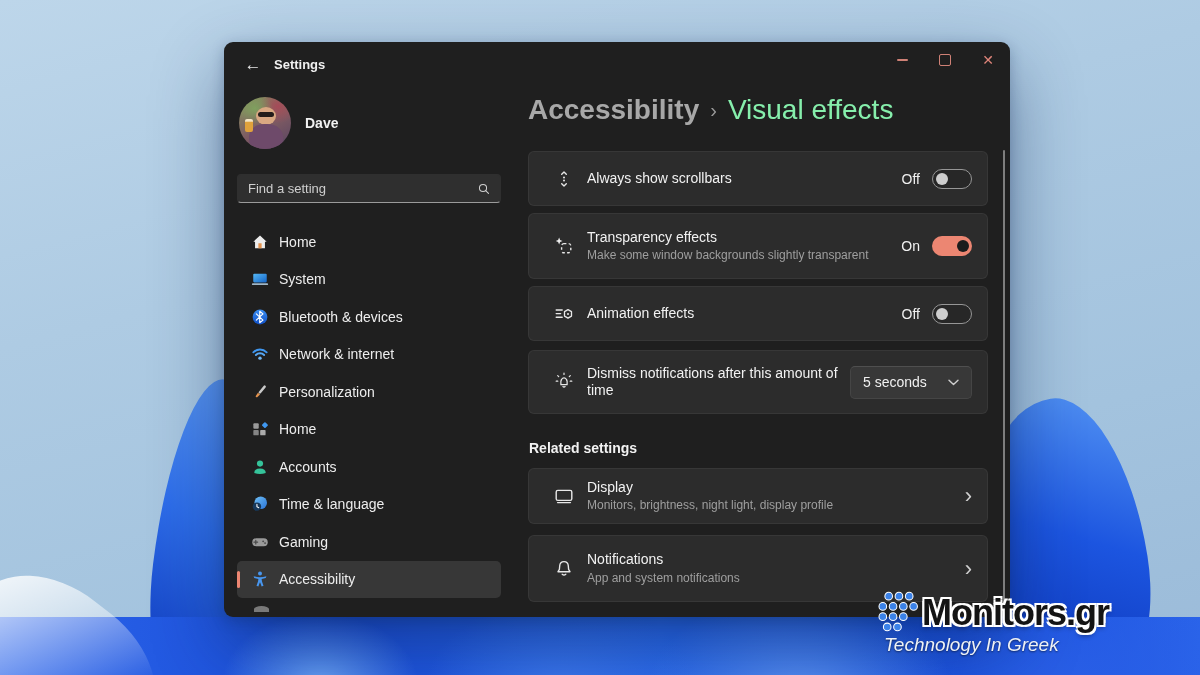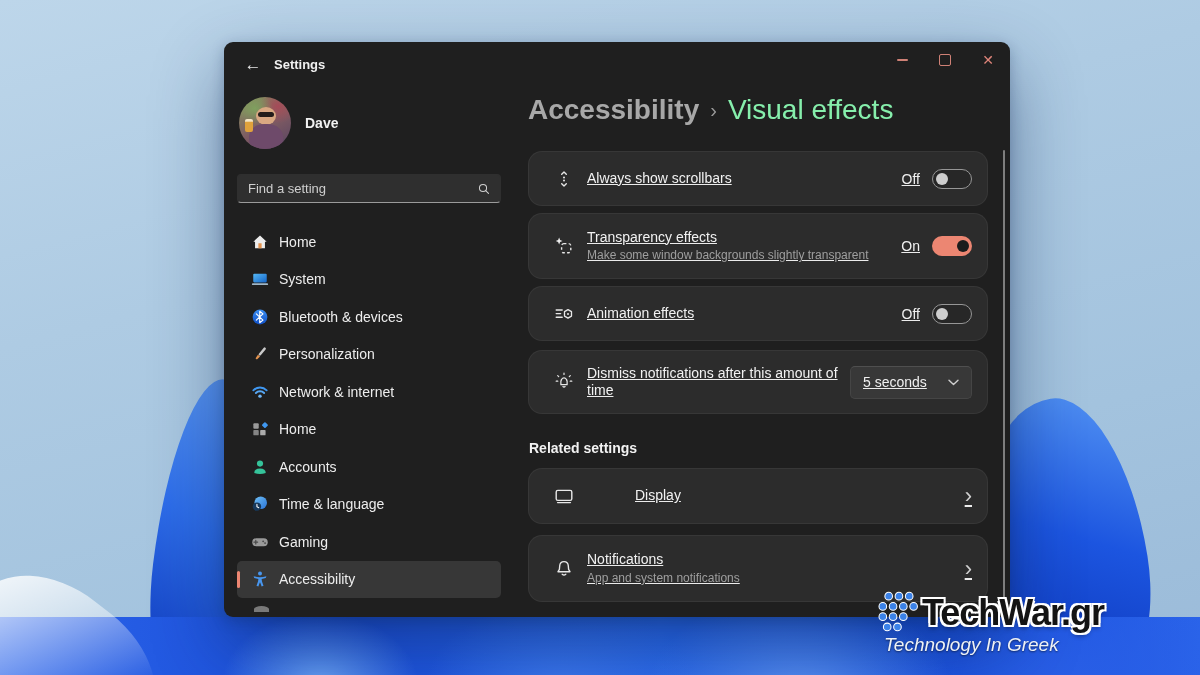--- a/index.html
+++ b/index.html
@@ -76,22 +76,22 @@
     background:#8a8a8a;opacity:.85;}
 
   
   .main{position:absolute;left:304px;top:0;width:460px;}
   .crumbs{position:absolute;left:0;top:52px;display:flex;align-items:baseline;gap:11px;white-space:nowrap;}
   .crumb-parent{font-size:28px;font-weight:700;color:#a8a8a8;}
   .crumb-sep{font-size:20px;color:#9a9a9a;position:relative;top:-2px;}
   .crumb-current{font-size:28px;font-weight:400;color:#86efac;}
 
   .cards{position:absolute;left:0;top:109px;width:460px;}
-  .card{background:#2c2c2c;border:1px solid rgba(255,255,255,.055);border-radius:14px;
-    box-sizing:border-box;display:flex;align-items:center;padding:0 15px 0 24px;text-decoration:underline;}
+  .card{background:#2c2c2c;border:1px solid rgba(255,255,255,.055);border-radius:6px;
+    box-sizing:border-box;display:flex;align-items:center;padding:0 15px 0 24px;}
   .card .cicon{width:22px;height:22px;margin-right:12px;flex:none;display:flex;align-items:center;justify-content:center;}
   .card .ctext{flex:1;min-width:0;padding-right:10px;}
   .card .ctitle{font-size:14px;color:#f2f2f2;line-height:1.25;}
   .card .csub{font-size:12px;color:#9f9f9f;margin-top:2px;line-height:1.25;}
   .state-label{font-size:14px;color:#f0f0f0;margin-right:12px;}
   .toggle{width:40px;height:20px;border-radius:10px;box-sizing:border-box;position:relative;flex:none;}
   .toggle.off{border:1px solid #969696;background:#272727;}
   .toggle.off .knob{position:absolute;left:3px;top:3px;width:12px;height:12px;border-radius:50%;background:#cecece;}
   .toggle.on{background:#ec8672;}
   .toggle.on .knob{position:absolute;right:3px;top:4px;width:12px;height:12px;border-radius:50%;background:#1c1c1c;}
@@ -201,37 +201,37 @@
               </defs>
               <circle cx="10" cy="10" r="8.2" fill="url(#gbt)"></circle>
               <path d="M9.7 10 V3.6 L13.3 6.6 L5.9 13.4 M9.7 10 V16.4 L13.3 13.4 L5.9 6.6" stroke="#fff" stroke-width="1.25" fill="none" stroke-linejoin="round" stroke-linecap="round"></path>
             </svg>
         </span>
         <span class="nlabel">Bluetooth &amp; devices</span>
       </div>
       <div class="nav-item">
         <span class="nicon">
           <svg width="18" height="18" viewBox="0 0 20 20">
+              <path d="M2.6 8.1 a10.4 10.4 0 0 1 14.8 0" stroke="#3f97f0" stroke-width="2.1" fill="none" stroke-linecap="round"></path>
+              <path d="M5.4 11.1 a6.4 6.4 0 0 1 9.2 0" stroke="#57a8f5" stroke-width="2.1" fill="none" stroke-linecap="round"></path>
+              <circle cx="10" cy="14.6" r="1.9" fill="#6fb6f7"></circle>
+            </svg>
+        </span>
+        <span class="nlabel">Network &amp; internet</span>
+      </div>
+      <div class="nav-item">
+        <span class="nicon">
+          <svg width="18" height="18" viewBox="0 0 20 20">
               <g transform="rotate(40 10 10)">
                 <rect x="8.8" y="0.8" width="2.7" height="11" rx="1.3" fill="#c9c9c9"></rect>
                 <path d="M8.7 12 h3.1 l-0.5 4.4 q-1.05 1.7 -2.1 0 z" fill="#e2924e"></path>
               </g>
             </svg>
         </span>
         <span class="nlabel">Personalization</span>
-      </div>
-      <div class="nav-item">
-        <span class="nicon">
-          <svg width="18" height="18" viewBox="0 0 20 20">
-              <path d="M2.6 8.1 a10.4 10.4 0 0 1 14.8 0" stroke="#3f97f0" stroke-width="2.1" fill="none" stroke-linecap="round"></path>
-              <path d="M5.4 11.1 a6.4 6.4 0 0 1 9.2 0" stroke="#57a8f5" stroke-width="2.1" fill="none" stroke-linecap="round"></path>
-              <circle cx="10" cy="14.6" r="1.9" fill="#6fb6f7"></circle>
-            </svg>
-        </span>
-        <span class="nlabel">Network &amp; internet</span>
       </div>
       <div class="nav-item">
         <span class="nicon">
           <svg width="18" height="18" viewBox="0 0 20 20">
               <rect x="2.6" y="3.6" width="6" height="6" rx="1" fill="#9a9a9a"></rect>
               <rect x="2.6" y="11" width="6" height="6" rx="1" fill="#848484"></rect>
               <rect x="10.2" y="11" width="6" height="6" rx="1" fill="#ababab"></rect>
               <rect x="12.9" y="3.1" width="5.2" height="5.2" rx="1" transform="rotate(45 15.5 5.7)" fill="#3f97f0"></rect>
             </svg>
         </span>
@@ -362,29 +362,30 @@
             <span>
               <svg width="11" height="7" viewBox="0 0 11 7">
                   <path d="M1 1.2 5.5 5.6 10 1.2" stroke="#cfcfcf" stroke-width="1.4" fill="none" stroke-linecap="round" stroke-linejoin="round"></path>
                 </svg>
             </span>
           </div>
         </div>
 
         <div class="related-heading">Related settings</div>
 
-        <div class="card" style="height:56px;margin-bottom:11px;gap:48px;">
+        <div class="card" style="height:56px;margin-bottom:11px;">
           <span class="cicon">
             <svg width="22" height="22" viewBox="0 0 22 22">
                 <rect x="3.2" y="5.4" width="15.6" height="10" rx="1.6" stroke="#e8e8e8" stroke-width="1.4" fill="none"></rect>
                 <path d="M4.6 17.6 h12.8" stroke="#e8e8e8" stroke-width="1.4" stroke-linecap="round"></path>
               </svg>
           </span>
           <div class="ctext">
             <div class="ctitle">Display</div>
+            <div class="csub">Monitors, brightness, night light, display profile</div>
           </div>
           <span class="chev-right">›</span>
         </div>
 
         <div class="card" style="height:67px;">
           <span class="cicon">
             <svg width="22" height="22" viewBox="0 0 22 22">
                 <path d="M11 3.6 q4 0 4.3 4.3 l0.3 3.5 1.4 2.3 H5 l1.4 -2.3 0.3 -3.5 Q7 3.6 11 3.6 z" stroke="#e8e8e8" stroke-width="1.35" fill="none" stroke-linejoin="round"></path>
                 <path d="M9.2 16.2 q1.8 1.5 3.6 0" stroke="#e8e8e8" stroke-width="1.35" fill="none" stroke-linecap="round"></path>
               </svg>
@@ -414,18 +415,18 @@
               <circle cx="20" cy="11" r="2.6"></circle>
               <circle cx="27" cy="11" r="2.6"></circle>
             <circle cx="6" cy="18" r="2.6"></circle>
               <circle cx="13" cy="18" r="2.6"></circle>
               <circle cx="20" cy="18" r="2.6"></circle>
             <circle cx="9" cy="25" r="2.6"></circle>
               <circle cx="16" cy="25" r="2.6"></circle>
           </g>
         </svg>
       </span>
-      <span class="wm-title">TechWar.gr</span>
+      <span class="wm-title">Monitors.gr</span>
     </div>
     <span class="wm-sub">Technology In Greek</span>
   </div>
 
 </div>
 
 </body></html>

